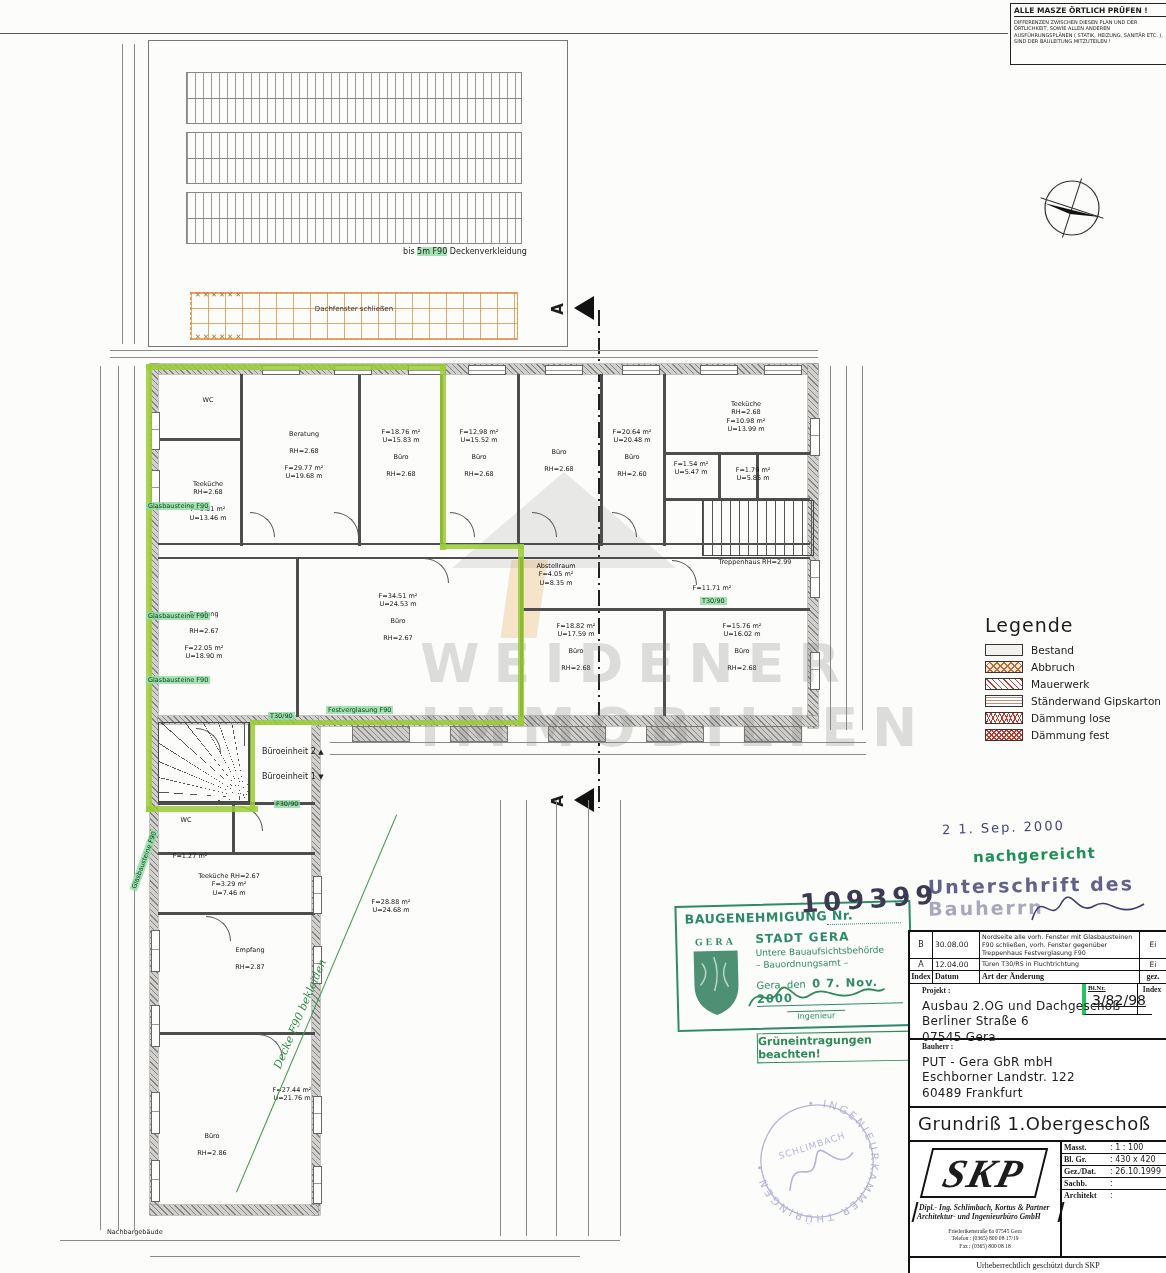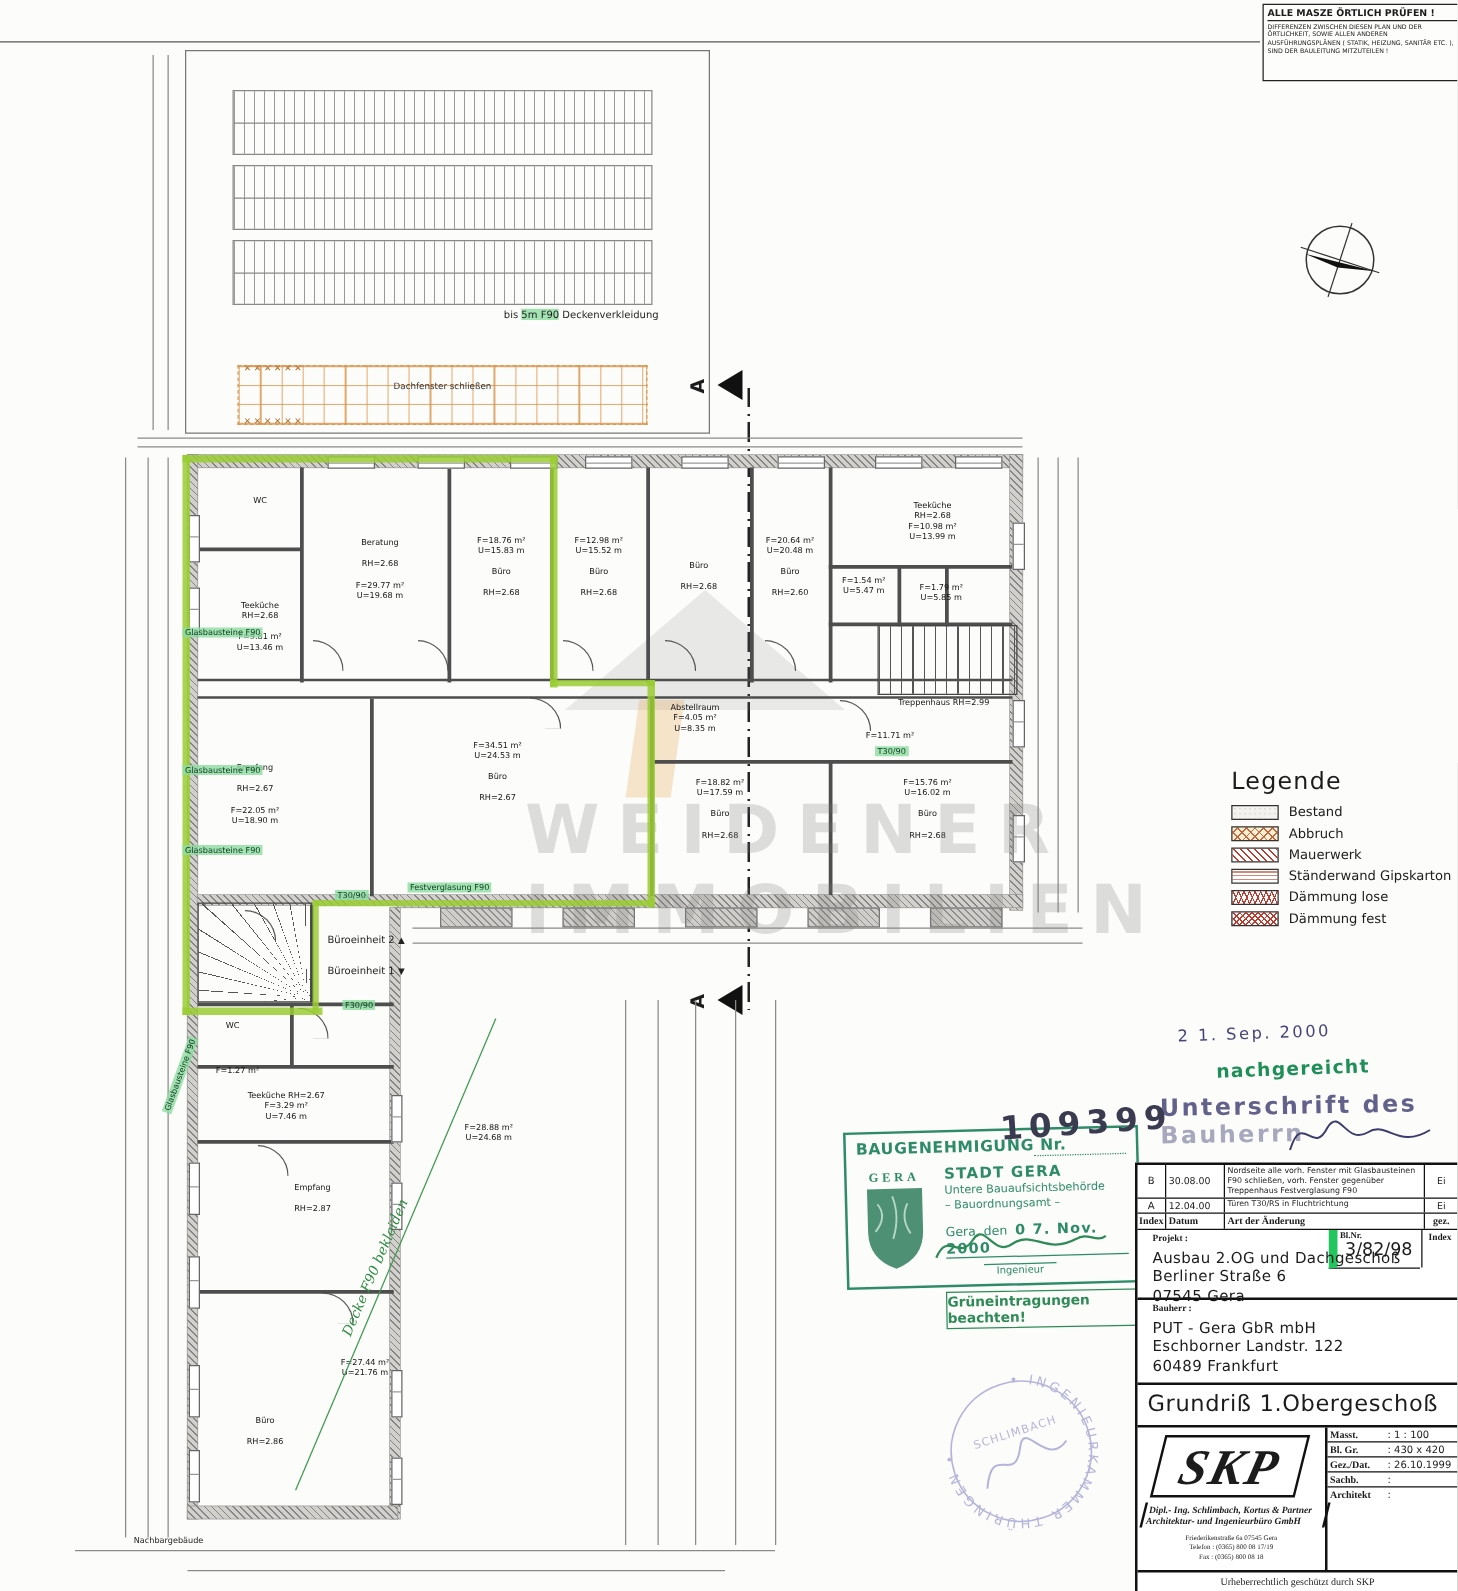--- a/index.html
+++ b/index.html
@@ -109,21 +109,21 @@
   .rc-i{width:18px;justify-content:center;font-size:8px;}
   .rc-d{width:42px;font-size:7.5px;}
   .rc-t{flex:1;font-size:6.3px;line-height:1.25;}
   .rc-g{width:22px;border-right:none;justify-content:center;font-size:7.5px;}
   .rev-header{font-family:"Liberation Serif",serif;font-weight:bold;}
   .rev-header .rc{font-size:8px;}
   #sec-projekt{position:relative;height:54px;border-bottom:2px solid #111;}
   #sec-bauherr{position:relative;height:66px;border-bottom:2px solid #111;}
   .sec-tag{position:absolute;left:12px;top:2px;font-size:7.5px;font-family:Liberation Serif, serif;font-weight:bold;}
   .sec-lines{position:absolute;left:12px;top:15px;font-size:12px;line-height:1.32;letter-spacing:.3px;}
-  #blnr-box{position:absolute;right:30px;top:0;width:66px;height:30px;border-left:7px solid #22c55e;border-bottom:1px solid #111;}
+  #blnr-box{position:absolute;right:14px;top:0;width:66px;height:30px;border-left:4px solid #22c55e;border-bottom:1px solid #111;text-decoration:underline;}
   #blnr-box .lbl{font-size:7px;font-family:"Liberation Serif",serif;font-weight:bold;padding-left:2px;}
   #blnr-box .val{font-size:14px;text-align:center;}
   #index-box{position:absolute;right:0;top:0;width:28px;height:30px;border-left:1px solid #111;}
   #index-box .lbl{font-size:7.5px;font-family:"Liberation Serif",serif;font-weight:bold;text-align:center;padding-top:1px;}
   #title-bar{height:32px;border-bottom:2px solid #111;display:flex;align-items:center;padding-left:8px;}
   #title-bar span{font-size:18px;letter-spacing:.5px;}
   #skp-row{flex:1;display:flex;min-height:0;}
   #skp-left{width:150px;position:relative;border-right:2px solid #111;}
   #skp-logo{position:absolute;left:16px;top:6px;width:112px;height:46px;border:2px solid #111;
             transform:skewX(-14deg);display:flex;align-items:center;justify-content:center;}

